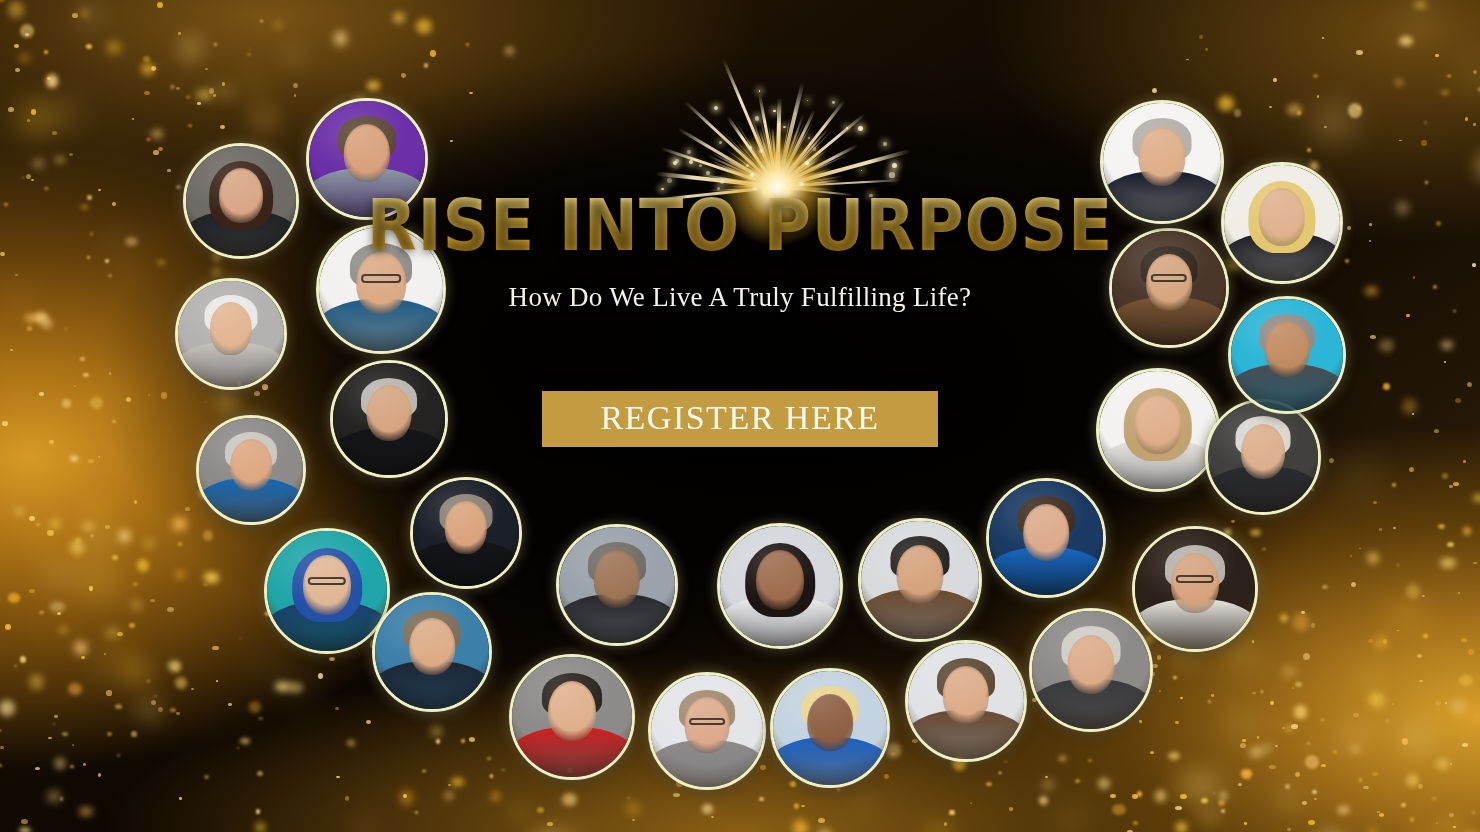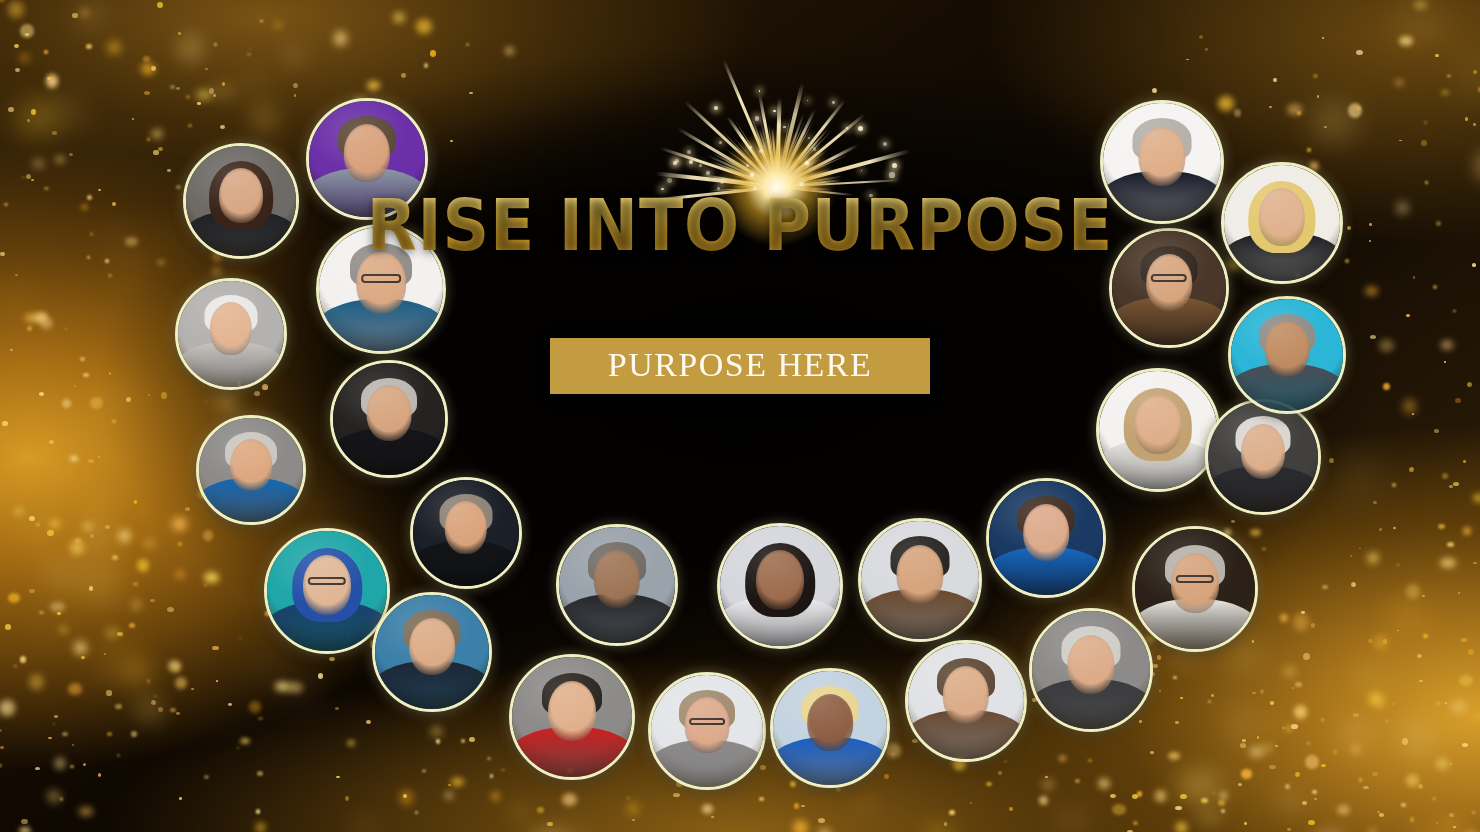--- a/index.html
+++ b/index.html
@@ -1086,16 +1086,17 @@
           <div class="neck" style="background:#dfae88"></div>
           <div class="hair" style="background:#b3aea7"></div>
           <div class="head" style="background:radial-gradient(ellipse 70% 62% at 50% 44%, #dfae88 0%, #dfae88 62%, rgba(0,0,0,.28) 100%)"></div>
           <div class="shine"></div>
         </div>
       </div>
     </div>
 
   <div class="center-block">
     <div class="title">RISE INTO PURPOSE</div>
-    <div><span class="cta">PURPOSE HERE</span></div>
+    <div class="subtitle">How Do We Live A Truly Fulfilling Life?</div>
+    <div><span class="cta">REGISTER HERE</span></div>
   </div>
 
 </div>
 
 </body></html>

